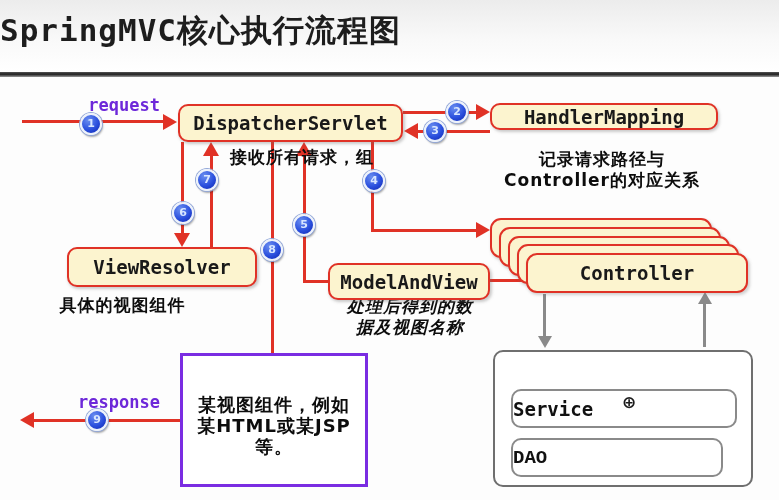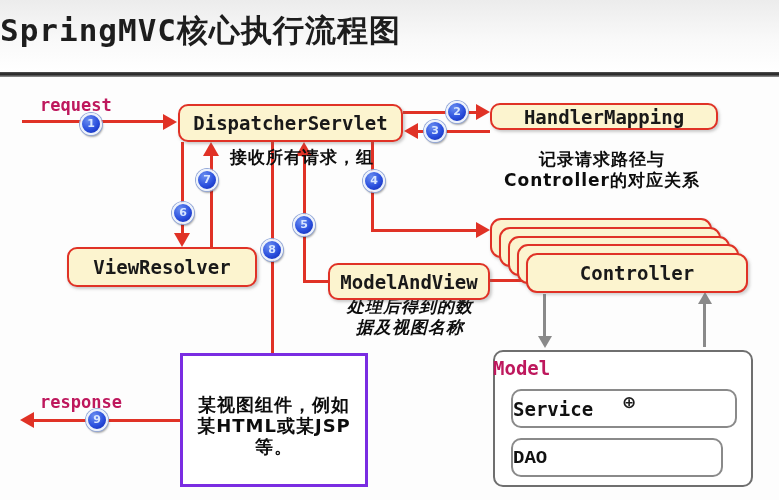--- a/index.html
+++ b/index.html
@@ -56,23 +56,23 @@
     position:absolute;width:18px;height:18px;border-radius:50%;
     background:radial-gradient(circle at 35% 28%,#6a8ef0 0%,#2b50de 55%,#0c23ad 100%);
     border:2px solid #edf2fb;
     box-shadow:0 0 0 1px #93a8d8,1px 2px 2px rgba(0,0,0,.35);
     color:#d8e6ff;font-family:"DejaVu Sans",sans-serif;
     font-weight:bold;font-size:11px;line-height:18px;text-align:center;
   }
   
   .cap{position:absolute;text-align:center;font-weight:bold;font-size:17px;
        line-height:21px;color:#0d0d0d;letter-spacing:1px;}
-  .mono-lbl{position:absolute;text-align:left;
+  .mono-lbl{position:absolute;text-align:right;
        font-family:"DejaVu Sans Mono","Liberation Mono",monospace;
-       font-weight:bold;font-size:17px;color:#be185d;}
+       font-weight:bold;font-size:17px;color:#6d28d9;}
   .viewbox{position:absolute;box-sizing:border-box;left:180px;top:353px;width:188px;height:134px;
        background:#ffffff;border:3px solid var(--purple);}
   .viewbox .cap{position:absolute;left:0;top:38px;width:182px;}
   .cursor{position:absolute;left:622px;top:392px;font-size:17px;font-weight:bold;color:#1c1c1c;z-index:9;}
 </style>
 </head>
 <body>
 
 <div class="stage">
 
@@ -139,21 +139,20 @@
     <div class="stack-layer" style="left:0;top:0;"></div>
     <div class="stack-layer" style="left:9px;top:9px;"></div>
     <div class="stack-layer" style="left:18px;top:18px;"></div>
     <div class="stack-layer" style="left:27px;top:26px;"></div>
     <div class="stack-layer" style="left:36px;top:35px;display:flex;align-items:center;justify-content:center;font-family:'DejaVu Sans Mono','Liberation Mono',monospace;font-weight:bold;font-size:19px;color:#191919;">
       <span>Controller</span>
     </div>
   </div>
 
   <div class="gb" style="left:493px;top:350px;width:260px;height:137px;border:2px solid #6f6f6f;"></div>
-  <div class="mono-lbl" style="left:493px;top:357px;width:260px;font-size:19px;">Model</div>
   <div class="gb" style="left:511px;top:389px;width:226px;height:39px;border:2px solid #8a8a8a;">
     <span>Service</span>
   </div>
   <div class="gb" style="left:511px;top:438px;width:212px;height:39px;border:2px solid #8a8a8a;font-family:Liberation Mono, monospace;">
     <span>DAO</span>
   </div>
   <div class="cursor">⊕</div>
 
   <div class="viewbox">
     <div class="cap" style="font-size:18px;">
@@ -165,20 +164,21 @@
   <div class="cap" style="left:202px;top:147px;width:200px;">
     <div>接收所有请求，组</div>
   </div>
 
   <div class="cap" style="left:482px;top:149px;width:240px;">
     <div>记录请求路径与</div>
     <div>Controller的对应关系</div>
   </div>
 
   <div class="cap" style="left:20px;top:295px;width:205px;">
+    <div>具体的视图组件</div>
   </div>
 
   <div class="cap" style="left:330px;top:296px;width:160px;font-style:italic;">
     <div>处理后得到的数</div>
     <div>据及视图名称</div>
   </div>
 
   <div class="bdg" style="left:80px;top:113px;">1</div>
   <div class="bdg" style="left:446px;top:101px;">2</div>
   <div class="bdg" style="left:424px;top:120px;">3</div>

